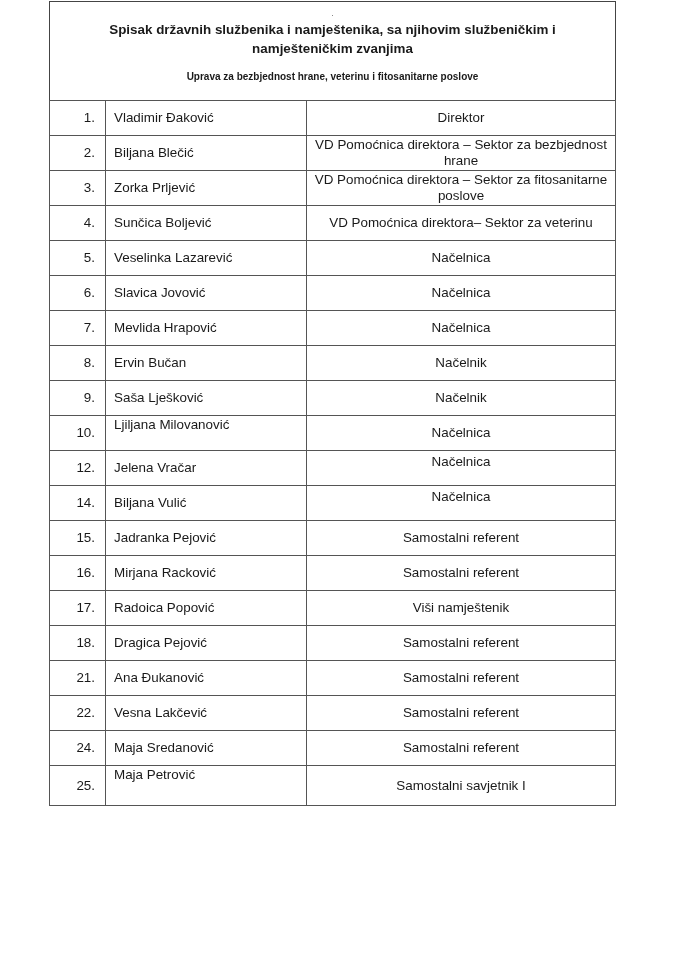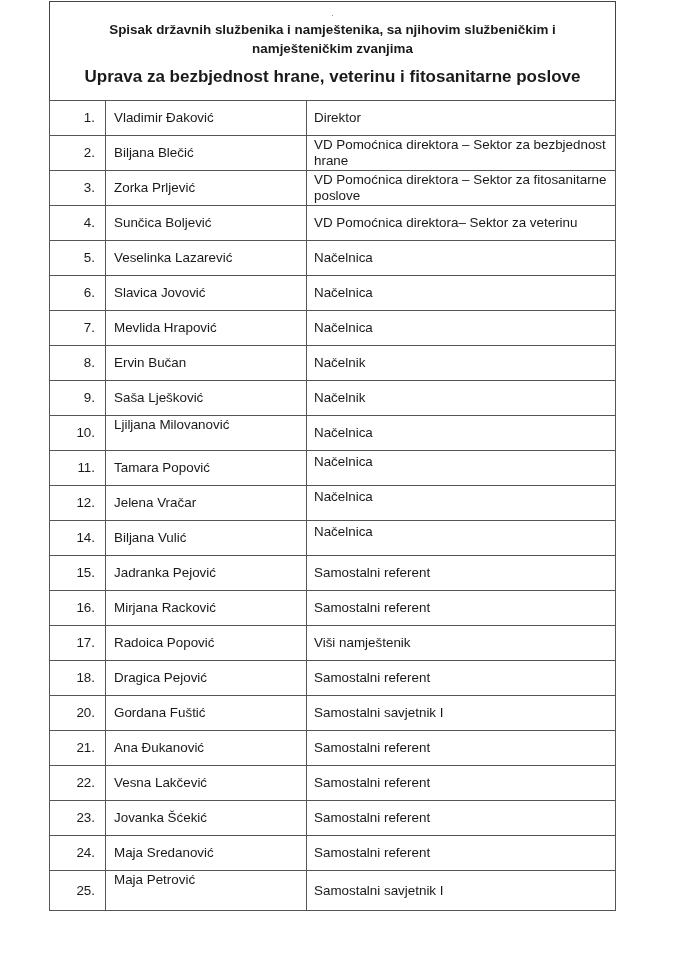--- a/index.html
+++ b/index.html
@@ -13,30 +13,30 @@
       height: 99px; box-sizing: border-box; text-align: center;
       position: relative;
     }
     .dot { position: absolute; top: 8px; left: 0; right: 0; font-size: 8px; line-height: 8px; color:#333; }
     .title {
       position: absolute; top: 18px; left: 20px; right: 20px;
       font-weight: bold; font-size: 13.4px; line-height: 19px;
     }
     .subtitle {
       position: absolute; top: 66px; left: 10px; right: 10px;
-      font-weight: bold; font-size: 17px; line-height: 18px;
+      font-weight: bold; font-size: 10px; line-height: 18px;
     }
     table { border-collapse: collapse; width: 567px; table-layout: fixed; }
     td {
       border: 1.2px solid #555; height: 35px; box-sizing: border-box;
       padding: 0; font-size: 13.4px; line-height: 16px; vertical-align: middle;
     }
     td.num { width: 56px; text-align: right; padding-right: 10px; }
     td.name { width: 201px; padding-left: 8px; }
-    td.title-col { padding-left: 7px; }
+    td.title-col { padding-left: 0; text-align: center; }
     td.top { vertical-align: top; padding-top: 3px; }
     tr.row-10 td.name { vertical-align: top; padding-top: 1px; }
     tr.row-25 td.name { vertical-align: top; padding-top: 1px; }
     tr.row-25 td.num { vertical-align: top; padding-top: 12px; }
     tr.row-25 td.title-col { vertical-align: top; padding-top: 12px; }
     tr.row-25 td { height: 40px; }
   </style>
 </head>
 <body>
 
@@ -91,25 +91,20 @@
         <tr class="row-9">
           <td class="num">9.</td>
           <td class="name">Saša Lješković</td>
           <td class="title-col">Načelnik</td>
         </tr>
         <tr class="row-10">
           <td class="num">10.</td>
           <td class="name">Ljiljana Milovanović</td>
           <td class="title-col">Načelnica</td>
         </tr>
-        <tr class="row-11">
-          <td class="num">11.</td>
-          <td class="name">Tamara Popović</td>
-          <td class="title-col top">Načelnica</td>
-        </tr>
         <tr class="row-12">
           <td class="num">12.</td>
           <td class="name">Jelena Vračar</td>
           <td class="title-col top">Načelnica</td>
         </tr>
         <tr class="row-14">
           <td class="num">14.</td>
           <td class="name">Biljana Vulić</td>
           <td class="title-col top">Načelnica</td>
         </tr>
@@ -126,38 +121,28 @@
         <tr class="row-17">
           <td class="num">17.</td>
           <td class="name">Radoica Popović</td>
           <td class="title-col">Viši namještenik</td>
         </tr>
         <tr class="row-18">
           <td class="num">18.</td>
           <td class="name">Dragica  Pejović</td>
           <td class="title-col">Samostalni referent</td>
         </tr>
-        <tr class="row-20">
-          <td class="num">20.</td>
-          <td class="name">Gordana Fuštić</td>
-          <td class="title-col">Samostalni savjetnik I</td>
-        </tr>
         <tr class="row-21">
           <td class="num">21.</td>
           <td class="name">Ana Đukanović</td>
           <td class="title-col">Samostalni referent</td>
         </tr>
         <tr class="row-22">
           <td class="num">22.</td>
           <td class="name">Vesna Lakčević</td>
-          <td class="title-col">Samostalni referent</td>
-        </tr>
-        <tr class="row-23">
-          <td class="num">23.</td>
-          <td class="name">Jovanka  Šćekić</td>
           <td class="title-col">Samostalni referent</td>
         </tr>
         <tr class="row-24">
           <td class="num">24.</td>
           <td class="name">Maja Sredanović</td>
           <td class="title-col">Samostalni referent</td>
         </tr>
         <tr class="row-25">
           <td class="num">25.</td>
           <td class="name">Maja Petrović</td>

